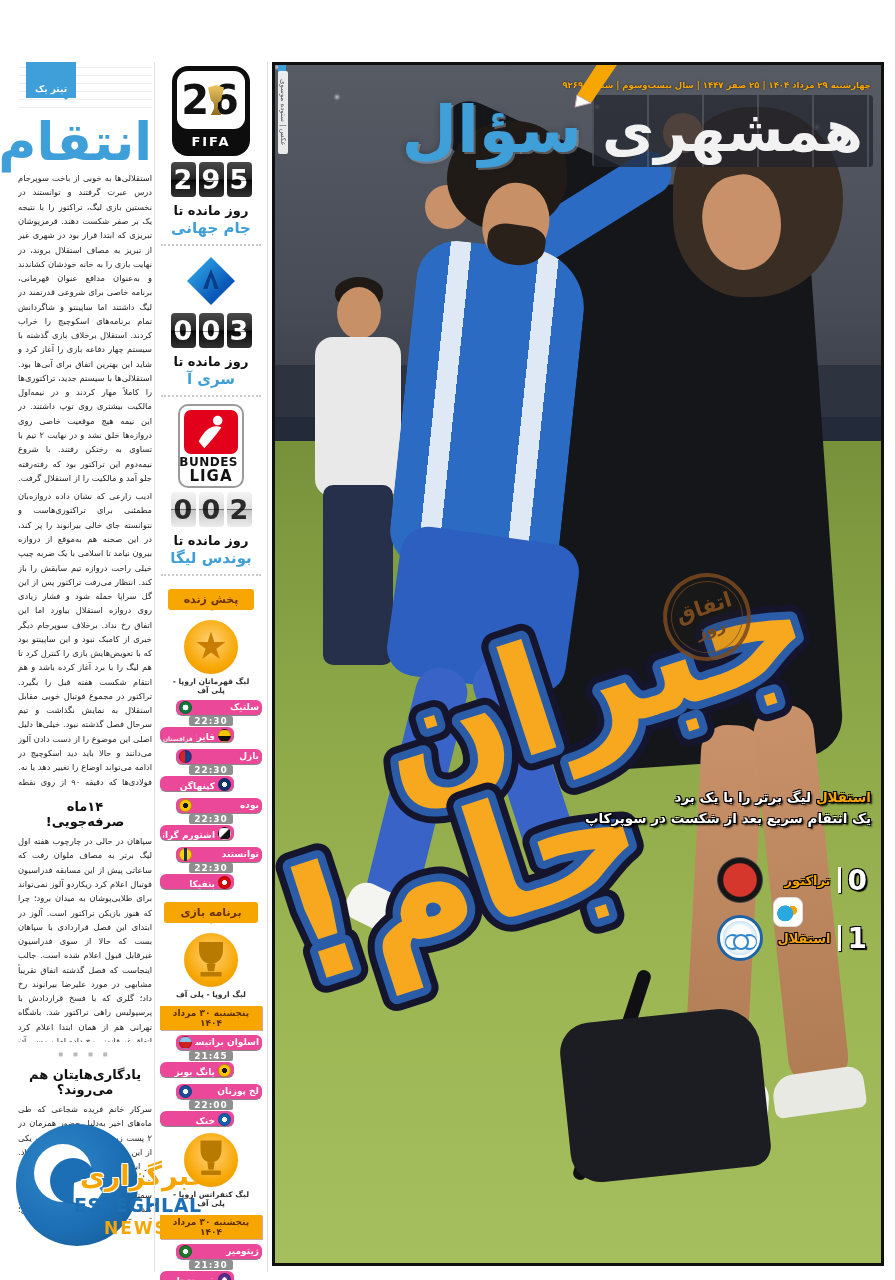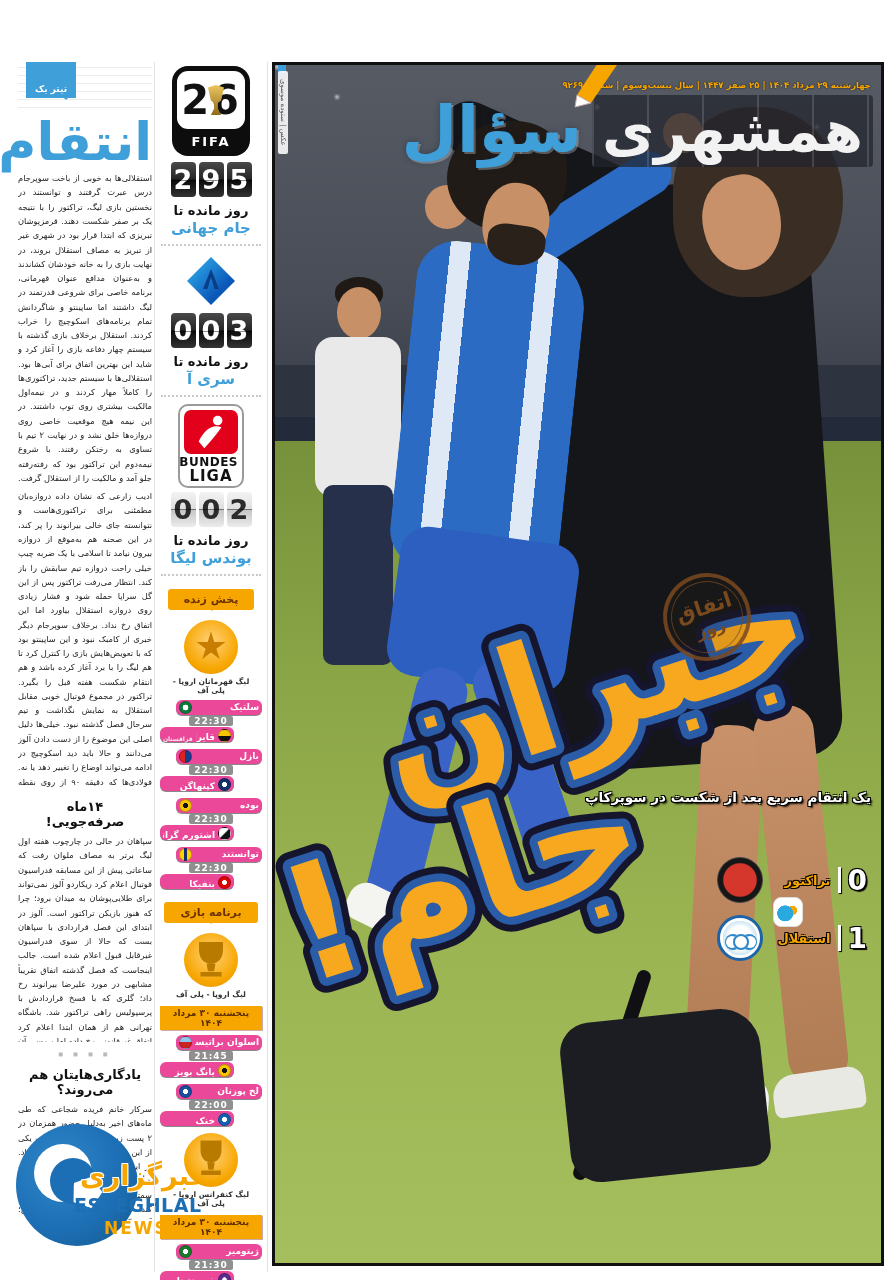--- a/index.html
+++ b/index.html
@@ -452,20 +452,21 @@
         <text x="323" y="668" text-anchor="middle" font-size="150" fill="#f8a81f">جبران</text>
       </g>
       <g transform="rotate(-18 193 811)">
         <text x="193" y="866" text-anchor="middle" font-size="160" fill="none" stroke="#15152e" stroke-width="30" stroke-linejoin="round">جام!</text>
         <text x="193" y="866" text-anchor="middle" font-size="160" fill="none" stroke="#2a5ca8" stroke-width="16" stroke-linejoin="round">جام!</text>
         <text x="193" y="866" text-anchor="middle" font-size="160" fill="#f8a81f">جام!</text>
       </g>
     </svg>
 
     <div class="caption">
+      <div><span class="hl">استقلال</span><span> لیگ برتر را با یک برد</span></div>
       <div>یک انتقام سریع بعد از شکست در سوپرکاپ</div>
     </div>
 
     <div class="scorebox">
       <div class="score-row">
         <span class="goals">0</span>
         <span class="scoresep"></span>
         <span class="tname">تراکتور</span>
         <span class="blogo tractor"></span>
       </div>

